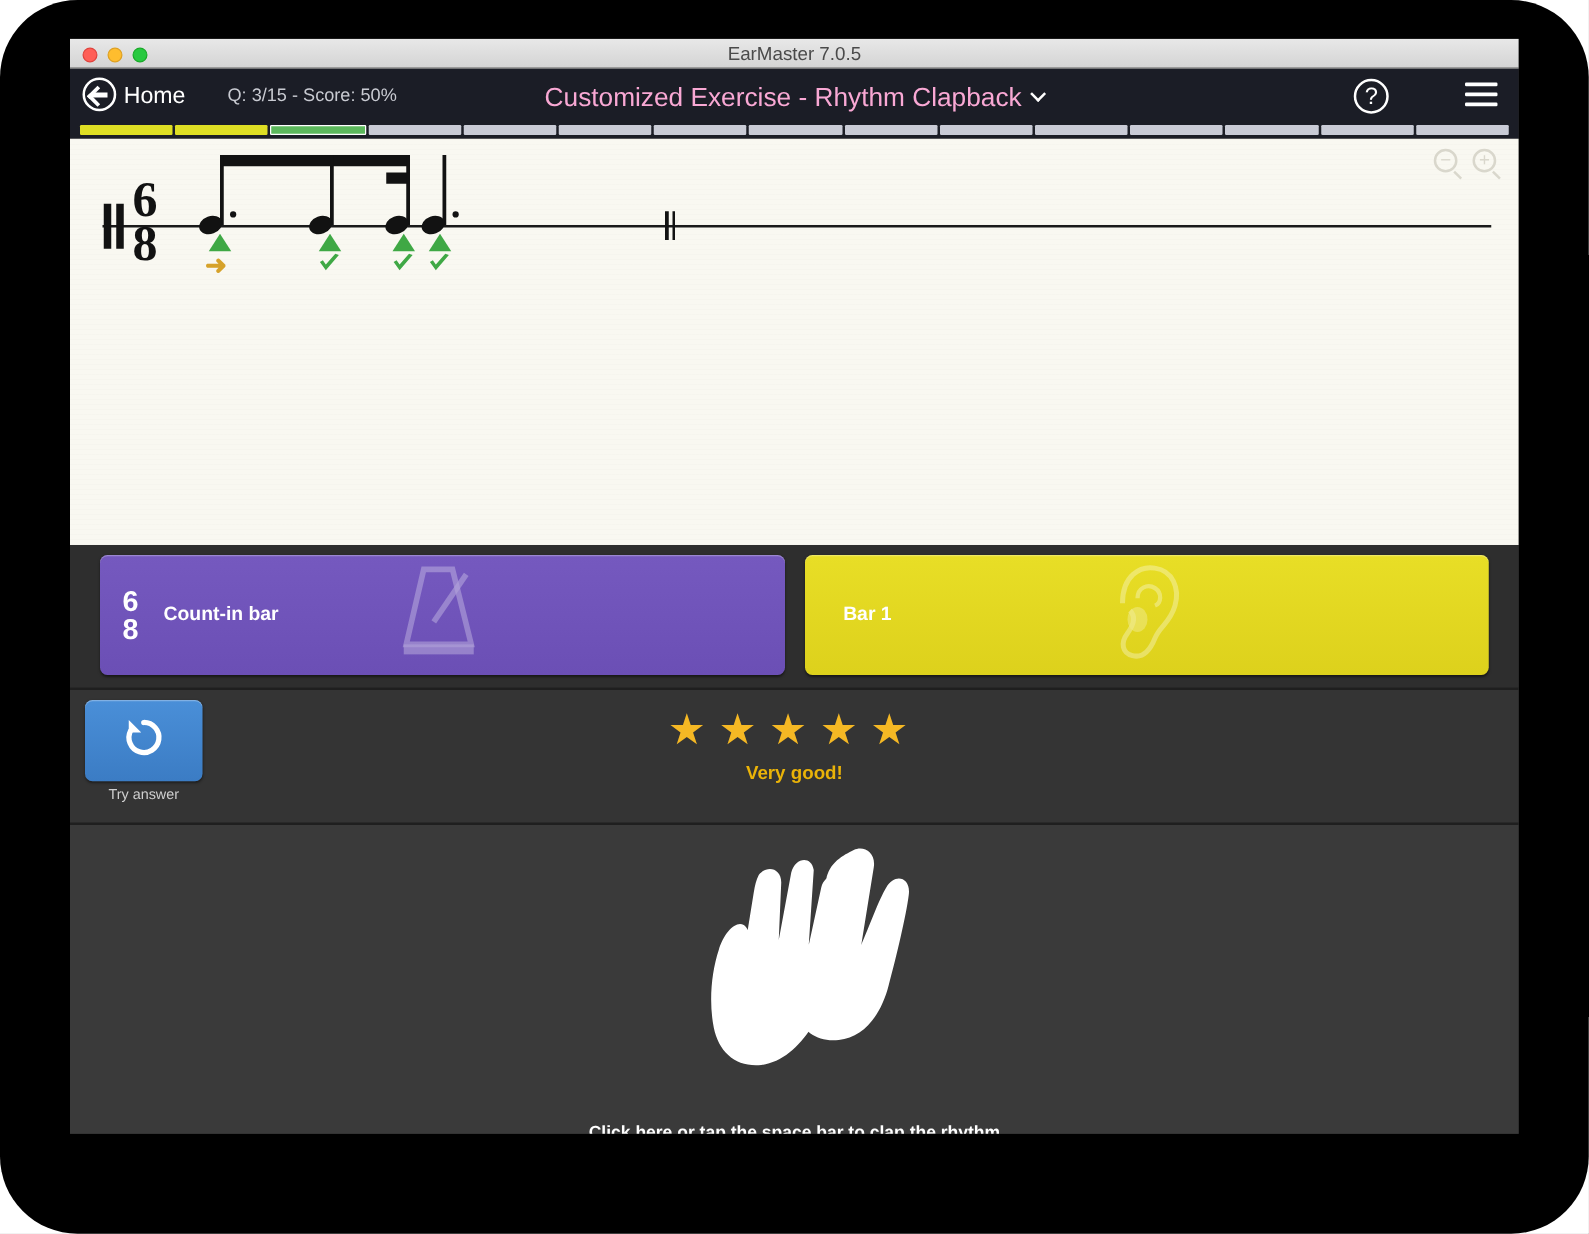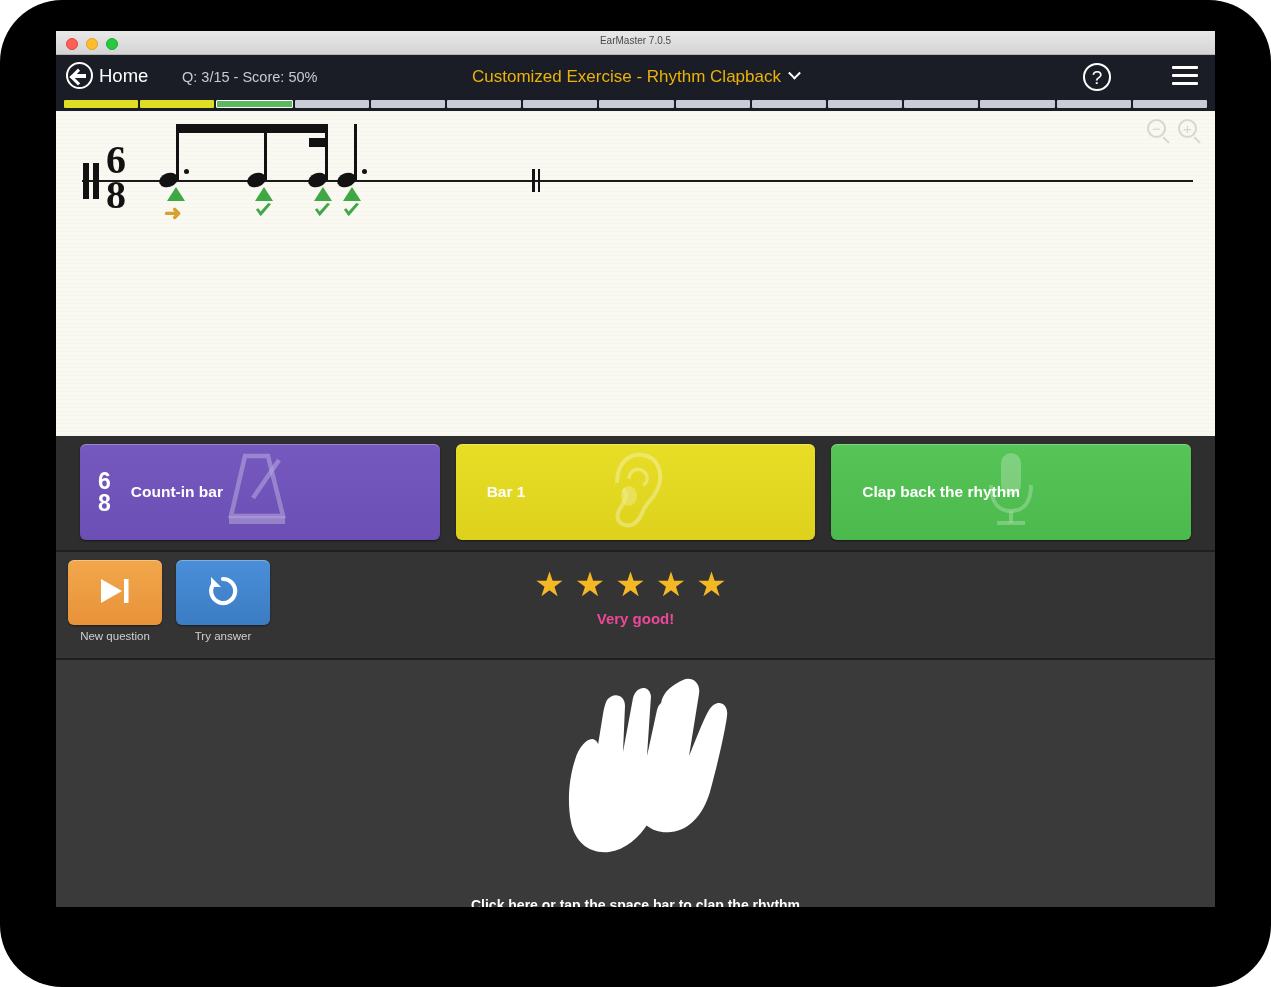--- a/index.html
+++ b/index.html
@@ -43,21 +43,21 @@
     width: 12px; height: 12px;
     border-radius: 50%;
   }
   #tl-close  { left: 10px;  background: #ff5f57; border: 0.5px solid #e0443e; }
   #tl-min    { left: 30px;  background: #ffbd2e; border: 0.5px solid #dea123; }
   #tl-max    { left: 50px;  background: #28c940; border: 0.5px solid #1aab29; }
   #window-title {
     position: absolute;
     left: 0; right: 0; top: 4px;
     text-align: center;
-    font-size: 10px;
+    font-size: 15px;
     color: #4a4a4a;
   }
 
   
   #toolbar {
     position: relative;
     height: 45px;
     background: #1b1d26;
   }
   #home-button {
@@ -98,22 +98,22 @@
     font-size: 14.5px;
     color: #c9cbd2;
   }
   #exercise-title-group {
     position: absolute;
     left: 0; right: 0; top: 12px;
     display: flex; justify-content: center; align-items: center; gap: 9px;
     pointer-events: none;
   }
   #exercise-title {
-    font-size: 17px;
-    color: #eab308;
+    font-size: 21px;
+    color: #f9a8d4;
     pointer-events: auto;
     cursor: pointer;
   }
   #title-chevron-down-icon {
     width: 9px; height: 9px;
     border-right: 2px solid #ffffff;
     border-bottom: 2px solid #ffffff;
     transform: rotate(45deg) translate(-3px,-3px);
     pointer-events: auto;
     cursor: pointer;
@@ -389,21 +389,21 @@
   #rating-block {
     position: absolute;
     left: 0; right: 0; top: 12px;
     text-align: center;
   }
   #stars { font-size: 34px; letter-spacing: 10px; color: #f5b824; line-height: 40px; }
   #rating-text {
     margin-top: 6px;
     font-size: 15px;
     font-weight: bold;
-    color: #ec4899;
+    color: #eab308;
   }
 
   
   #clap-pad {
     position: relative;
     height: 271px;
     background: #3a3a3a;
     cursor: pointer;
   }
   #clap-hands-icon {
@@ -566,47 +566,25 @@
         <svg width="62" height="82" viewBox="0 0 62 82" aria-hidden="true">
           <path d="M12 34 C12 12, 26 4, 38 6 C52 8, 58 22, 54 36
                    C50 50, 42 52, 38 62 C34 72, 28 78, 20 76
                    C12 74, 10 66, 16 58 C22 50, 22 44, 18 40" fill="none" stroke="#ffffff" stroke-width="4" opacity="0.70"></path>
           <path d="M24 30 C24 22, 32 18, 38 22 C44 26, 43 34, 38 36" fill="none" stroke="#ffffff" stroke-width="3.4" opacity="0.70"></path>
           <ellipse cx="24" cy="47" rx="8" ry="10" fill="#ffffff" opacity="0.55"></ellipse>
         </svg>
       </div>
     </div>
 
-    <div class="panel" id="panel-clap">
-      <div class="panel-label">Clap back the rhythm</div>
-      <div class="panel-bg-icon">
-        <svg width="64" height="82" viewBox="0 0 64 82" aria-hidden="true">
-          <rect x="22" y="4" width="20" height="42" rx="10" fill="#ffffff" opacity="0.55"></rect>
-          <path d="M12 36 C12 54, 20 62, 32 62 C44 62, 52 54, 52 36" fill="none" stroke="#ffffff" stroke-width="4" opacity="0.55"></path>
-          <line x1="32" y1="62" x2="32" y2="74" stroke="#ffffff" stroke-width="4" opacity="0.55"></line>
-          <line x1="18" y1="74" x2="46" y2="74" stroke="#ffffff" stroke-width="4" opacity="0.55"></line>
-        </svg>
-      </div>
-    </div>
   </div>
 
   <div id="controls-bar">
 
     <div class="ctrl-group" id="ctrl-left">
-      <div class="ctrl-item">
-        <div class="ctrl-btn" id="btn-new-question">
-          <span>
-            <svg width="34" height="28" viewBox="0 0 34 28" aria-hidden="true">
-              <path d="M3 2 L24 14 L3 26 Z" fill="#ffffff"></path>
-              <rect x="26" y="2" width="4.5" height="24" fill="#ffffff"></rect>
-            </svg>
-          </span>
-        </div>
-        <div class="ctrl-label">New question</div>
-      </div>
 
       <div class="ctrl-item">
         <div class="ctrl-btn" id="btn-try-again">
           <span>
             <svg width="32" height="32" viewBox="0 0 32 32" aria-hidden="true">
               <path d="M16 4 A12 12 0 1 1 5.5 10.5" fill="none" stroke="#ffffff" stroke-width="4.2" stroke-linecap="round"></path>
               <path d="M4 2 L4 12 L14 12 Z" fill="#ffffff"></path>
             </svg>
           </span>
         </div>

